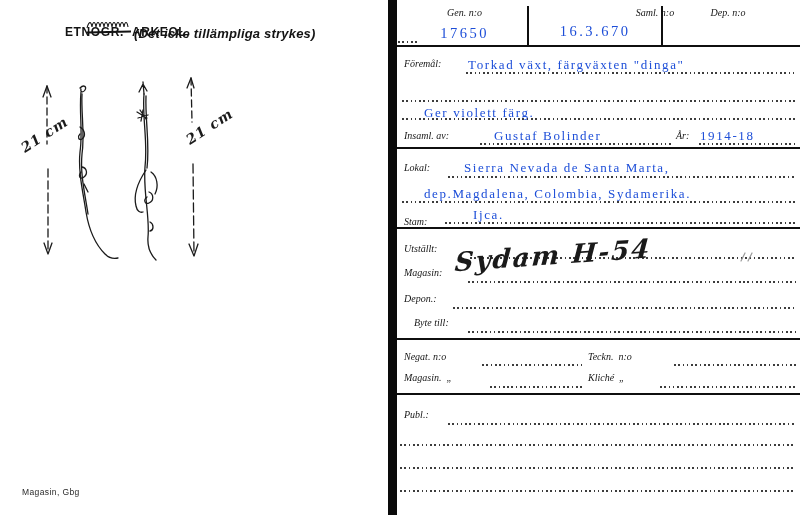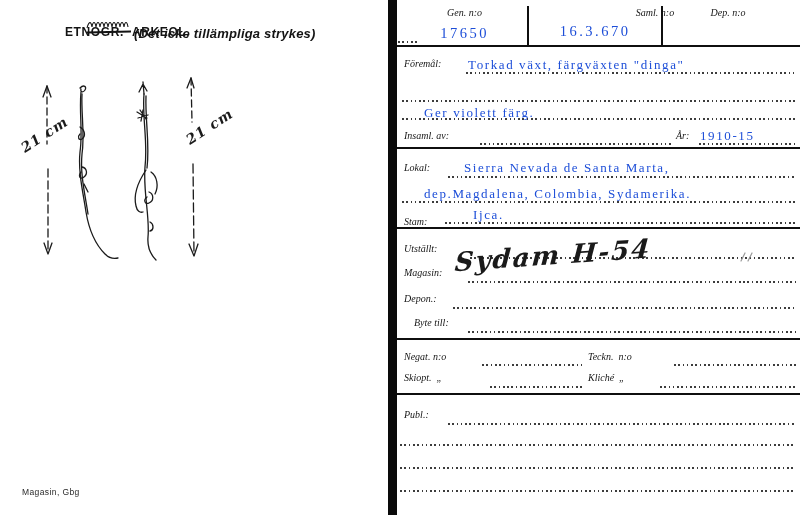--- a/index.html
+++ b/index.html
@@ -103,23 +103,24 @@
   <div class="solid" style="left:397px;top:45px;width:403px;"></div>
 
   <span class="abs lbl" style="left:404px;top:58px;">Föremål:</span>
   <span class="abs typed" style="left:468px;top:57px;">Torkad växt, färgväxten "dinga"</span>
   <div class="dot" style="left:466px;top:72px;width:330px;"></div>
   <span class="abs typed" style="left:424px;top:85px;margin-top:20px;">Ger violett färg.</span>
   <div class="dot" style="left:402px;top:100px;width:394px;"></div>
   <div class="dot" style="left:402px;top:118px;width:394px;"></div>
 
   <span class="abs lbl" style="left:404px;top:130px;">Insaml. av:</span>
+  <span class="abs typed" style="left:494px;top:128px;">Gustaf Bolinder</span>
   <div class="dot" style="left:480px;top:143px;width:192px;"></div>
   <span class="abs lbl" style="left:676px;top:130px;">År:</span>
-  <span class="abs typed" style="left:700px;top:128px;">1910-15</span>
+  <span class="abs typed" style="left:700px;top:128px;">1914-18</span>
   <div class="dot" style="left:699px;top:143px;width:97px;"></div>
   <div class="solid" style="left:397px;top:147px;width:403px;"></div>
 
   <span class="abs lbl" style="left:404px;top:162px;">Lokal:</span>
   <span class="abs typed" style="left:464px;top:160px;">Sierra Nevada de Santa Marta,</span>
   <div class="dot" style="left:448px;top:176px;width:348px;"></div>
   <span class="abs typed" style="left:424px;top:186px;">dep.Magdalena, Colombia, Sydamerika.</span>
   <div class="dot" style="left:402px;top:201px;width:394px;"></div>
 
   <span class="abs lbl" style="left:404px;top:216px;">Stam:</span>
@@ -142,21 +143,21 @@
 
   <span class="abs lbl" style="left:414px;top:317px;">Byte till:</span>
   <div class="dot" style="left:468px;top:331px;width:328px;"></div>
   <div class="solid" style="left:397px;top:338px;width:403px;"></div>
 
   <span class="abs lbl" style="left:404px;top:351px;">Negat. n:o</span>
   <div class="dot" style="left:482px;top:364px;width:102px;"></div>
   <span class="abs lbl" style="left:588px;top:351px;white-space:pre;">Teckn.  n:o</span>
   <div class="dot" style="left:674px;top:364px;width:122px;"></div>
 
-  <span class="abs lbl" style="left:404px;top:372px;white-space:pre;">Skiopt.  „</span>
+  <span class="abs lbl" style="left:404px;top:372px;white-space:pre;">Magasin.  „</span>
   <div class="dot" style="left:490px;top:386px;width:92px;"></div>
   <span class="abs lbl" style="left:588px;top:372px;white-space:pre;">Kliché  „</span>
   <div class="dot" style="left:660px;top:386px;width:136px;"></div>
   <div class="solid" style="left:397px;top:393px;width:403px;"></div>
 
   <span class="abs lbl" style="left:404px;top:409px;">Publ.:</span>
   <div class="dot" style="left:448px;top:423px;width:348px;"></div>
 
   <div class="dot" style="left:400px;top:444px;width:396px;"></div>
   <div class="dot" style="left:400px;top:467px;width:396px;"></div>

